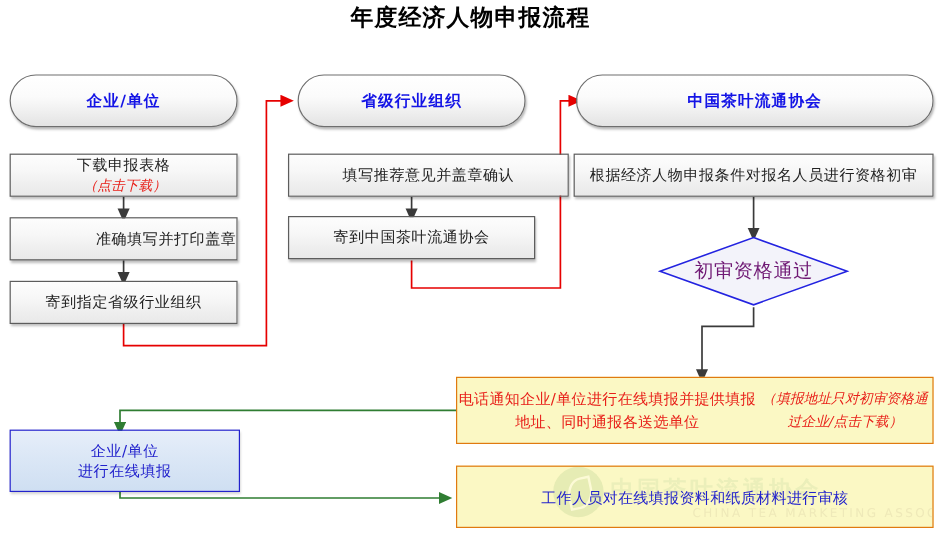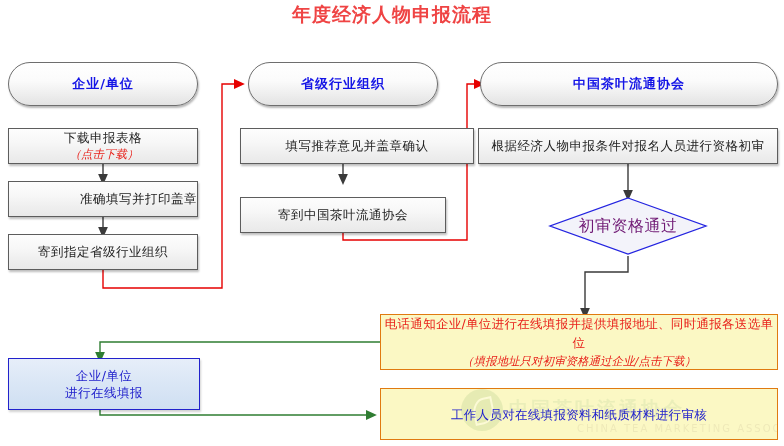--- a/index.html
+++ b/index.html
@@ -46,21 +46,21 @@
 
   
   .title {
     position: absolute;
     left: 0;
     top: 2px;
     width: 784px;
     text-align: center;
     font-size: 19px;
     font-weight: 700;
-    color: #ef4444;
+    color: #000000;
     letter-spacing: 1px;
     z-index: 3;
   }
 
   
   .stadium {
     border: 1px solid #6e6e6e;
     border-radius: 24px;
     background: linear-gradient(to bottom, #ffffff 0%, #fbfbfb 42%, #efefef 72%, #e3e3e3 100%);
     box-shadow: 1px 2px 2px rgba(0,0,0,0.28);
@@ -120,21 +120,21 @@
   }
 
   
   .yellow-box {
     border: 1.5px solid #e07a10;
     background: #fbf8c4;
     color: #e8201a;
     font-size: 12.5px;
     line-height: 19px;
     letter-spacing: 0.3px;
-    flex-direction: column;
+    flex-direction: row;
     overflow: hidden;
   }
   .yellow-box.blue-text { color: #2222cc; }
   .yellow-box .sub {
     color: #e8201a;
     font-family: "DejaVu Serif", "Liberation Serif", serif;
     font-style: italic;
     font-size: 11.5px;
     letter-spacing: 0;
   }
@@ -251,21 +251,21 @@
   </div>
 
   <div class="node stadium" style="left:248px; top:62px; width:190px; height:44px;">
     <span>省级行业组织</span>
   </div>
 
   <div class="node process" style="left:240px; top:128px; width:234px; height:36px;">
     <span>填写推荐意见并盖章确认</span>
   </div>
 
-  <div class="node process" style="left:240px; top:197px; width:206px; height:36px;">
+  <div class="node process" style="left:240px; top:180px; width:206px; height:36px;">
     <span>寄到中国茶叶流通协会</span>
   </div>
 
   <div class="node stadium" style="left:480px; top:62px; width:298px; height:44px;">
     <span>中国茶叶流通协会</span>
   </div>
 
   <div class="node process" style="left:478px; top:128px; width:300px; height:36px;">
     <span>根据经济人物申报条件对报名人员进行资格初审</span>
   </div>

